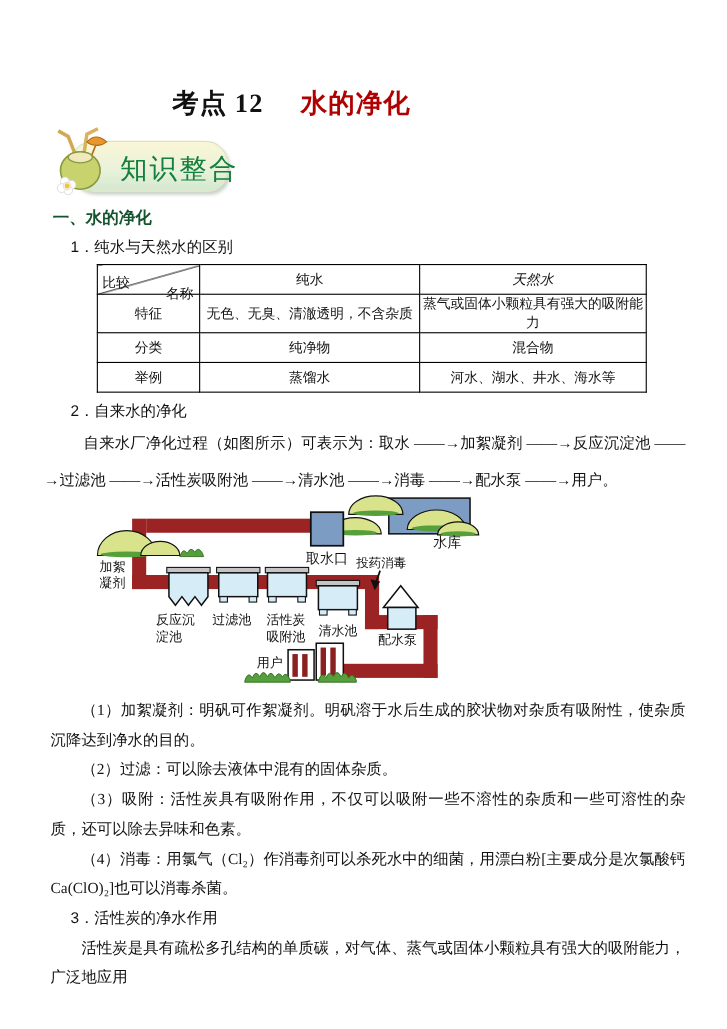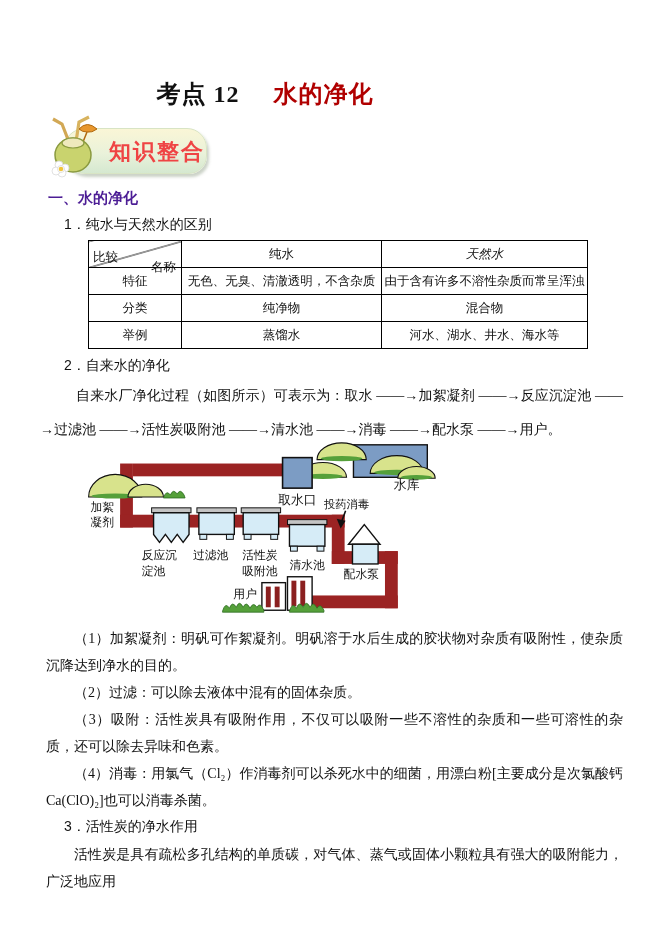--- a/index.html
+++ b/index.html
@@ -16,25 +16,25 @@
   .badge{position:relative;margin:14px 0 0 57px;width:148px;height:47px;}
   .badge-capsule{
     position:absolute;left:6px;top:4px;width:142px;height:44px;
     background:linear-gradient(180deg,#faf6d6 0%,#eaf2da 55%,#d5e8d0 100%);
     border:1px solid #d8e4c4;border-radius:22px 20px 18px 22px;
     box-shadow:2px 3px 3px rgba(140,155,130,.45);
   }
   .badge-text{
     position:absolute;left:52px;top:13px;
     font-family:"Liberation Sans","DejaVu Sans",sans-serif;
-    font-size:22px;font-weight:bold;color:#ef4444;letter-spacing:2px;white-space:nowrap;
+    font-size:25px;font-weight:normal;color:#15803d;letter-spacing:2px;white-space:nowrap;
   }
   .badge-icon{position:absolute;left:-8px;top:-12px;}
   
-  .sec-heading{margin:18px 0 0 48px;font-size:15px;font-weight:bold;color:#4c1d95;
+  .sec-heading{margin:18px 0 0 48px;font-size:15px;font-weight:bold;color:#14532d;
     font-family:"Liberation Sans","DejaVu Sans",sans-serif;}
   .sub-heading{margin:8px 0 0 64px;font-size:14px;font-weight:normal;
     font-family:"Liberation Sans","DejaVu Sans",sans-serif;}
   
   table.compare{border-collapse:collapse;margin:6px 0 0 88px;table-layout:fixed;
     font-size:12.5px;text-align:center;}
   table.compare td{border:1px solid #000;padding:0 2px;height:26px;}
   td.corner{width:88px;height:34px;position:relative;padding:0;
     background:linear-gradient(to bottom right,transparent calc(50% - .8px),#000 50%,transparent calc(50% + .8px));}
   td.colpure{width:195px;} td.colnat{width:201px;font-style:italic;}
@@ -88,21 +88,21 @@
     <td class="corner">
       <span class="corner-tr">名称</span>
       <span class="corner-bl">比较</span>
     </td>
     <td class="colpure">纯水</td>
     <td class="colnat">天然水</td>
   </tr>
   <tr>
     <td>特征</td>
     <td>无色、无臭、清澈透明，不含杂质</td>
-    <td>由于含有许多不溶性杂质而常呈浑浊</td>
+    <td>蒸气或固体小颗粒具有强大的吸附能力</td>
   </tr>
   <tr>
     <td>分类</td>
     <td>纯净物</td>
     <td>混合物</td>
   </tr>
   <tr>
     <td>举例</td>
     <td>蒸馏水</td>
     <td>河水、湖水、井水、海水等</td>

